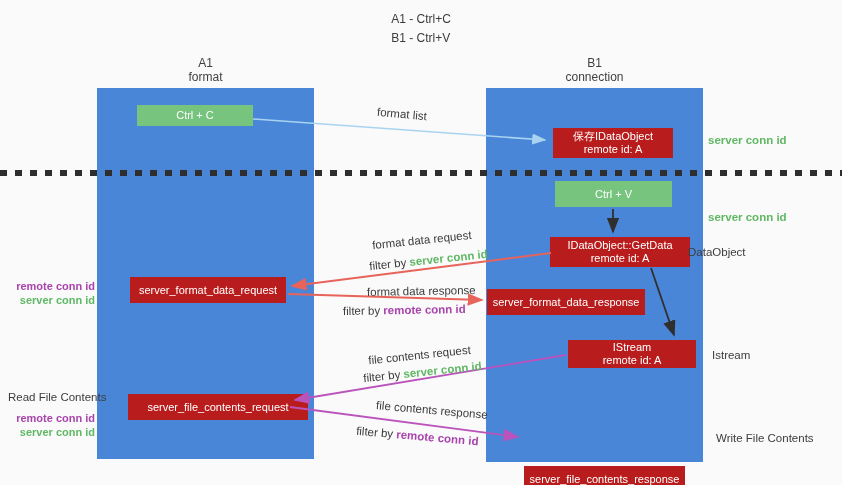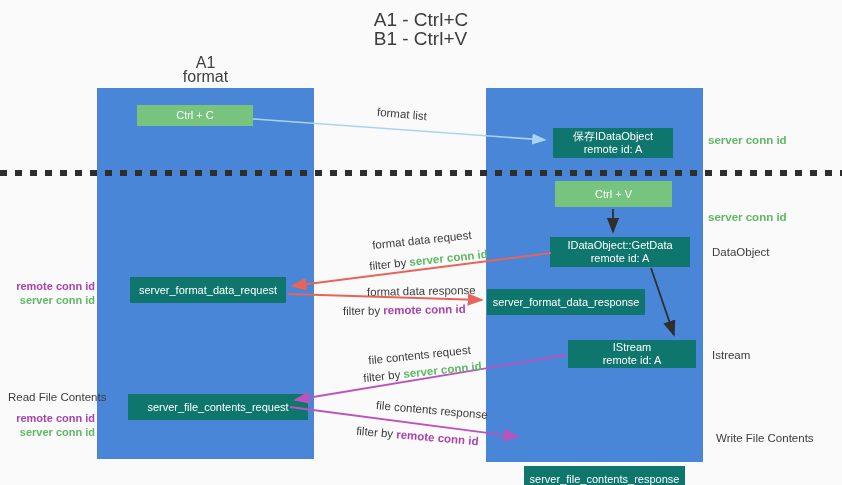--- a/index.html
+++ b/index.html
@@ -1,26 +1,26 @@
 <!DOCTYPE html>
 <html><head>
 <meta charset="utf-8">
 <style>
   html,body{margin:0;padding:0;background:#fafafa;font-family:"Liberation Sans",sans-serif;}
   #stage{position:relative;width:842px;height:485px;background:#fafafa;overflow:hidden;}
   .col{position:absolute;background:#4a86d8;z-index:1;}
   .divider{position:absolute;left:0;top:170px;width:842px;height:6px;z-index:5;
     background:repeating-linear-gradient(90deg,#2e2e2e 0 7px,transparent 7px 15px);}
-  .hdr{position:absolute;z-index:2;text-align:center;font-size:16px;line-height:14px;color:#3f3f3f;}
+  .hdr{position:absolute;z-index:2;text-align:center;font-size:12px;line-height:14px;color:#3f3f3f;}
   .title{position:absolute;left:0;right:0;top:10px;text-align:center;z-index:2;}
-  .title .inner{display:inline-block;text-align:left;font-size:19px;line-height:19px;color:#3c3c3c;}
+  .title .inner{display:inline-block;text-align:left;font-size:12px;line-height:19px;color:#3c3c3c;}
   .box{position:absolute;z-index:6;color:#ffffff;text-align:center;font-size:11px;
     display:flex;flex-direction:column;justify-content:center;line-height:13px;}
   .box-green{background:#76c47e;}
-  .box-orange{background:#0f766e;}
+  .box-orange{background:#b91c1c;}
   .lbl{position:absolute;z-index:8;font-size:11.5px;color:#3c3c3c;white-space:nowrap;}
   .green-t{color:#5fb863;font-weight:bold;}
   .purple-t{color:#a944ad;font-weight:bold;}
   .right-align{text-align:right;}
   .conn-block{line-height:14px;font-size:11px;}
   svg.arrows{position:absolute;left:0;top:0;z-index:7;pointer-events:none;}
 </style>
 </head>
 <body>
 
@@ -29,20 +29,24 @@
   <div class="title">
     <span class="inner">
       <span style="display:block">A1 - Ctrl+C</span>
       <span style="display:block">B1 - Ctrl+V</span>
     </span>
   </div>
 
   <div class="hdr" style="left:97px;top:56px;width:217px;">
     <span style="display:block">A1</span>
     <span style="display:block">format</span>
+  </div>
+  <div class="hdr" style="left:486px;top:56px;width:217px;">
+    <span style="display:block">B1</span>
+    <span style="display:block">connection</span>
   </div>
 
   <div class="col" style="left:97px;top:88px;width:217px;height:371px;"></div>
   <div class="col" style="left:486px;top:88px;width:217px;height:374px;"></div>
 
   <div class="divider"></div>
 
   <div class="box box-green" style="left:137px;top:105px;width:116px;height:21px;">
     <span>Ctrl + C</span>
   </div>
@@ -127,21 +131,21 @@
   </div>
 
   <div class="lbl" style="left:376px;top:404px;transform:rotate(5deg);">file contents response</div>
   <div class="lbl" style="left:356px;top:430px;transform:rotate(5deg);">
     <span>filter by</span>
     <span class="purple-t">remote conn id</span>
   </div>
 
   <div class="lbl green-t" style="left:708px;top:134px;">server conn id</div>
   <div class="lbl green-t" style="left:708px;top:211px;">server conn id</div>
-  <div class="lbl" style="left:712px;top:246px;text-align:center;">DataObject</div>
+  <div class="lbl" style="left:688px;top:246px;text-align:center;">DataObject</div>
   <div class="lbl" style="left:712px;top:349px;">Istream</div>
   <div class="lbl" style="left:716px;top:432px;">Write File Contents</div>
 
   <div class="lbl right-align conn-block" style="left:10px;top:279px;width:85px;">
     <span class="purple-t" style="display:block">remote conn id</span>
     <span class="green-t" style="display:block">server conn id</span>
   </div>
 
   <div class="lbl right-align" style="left:8px;top:391px;width:87px;">Read File Contents</div>
   <div class="lbl right-align conn-block" style="left:10px;top:411px;width:85px;">

